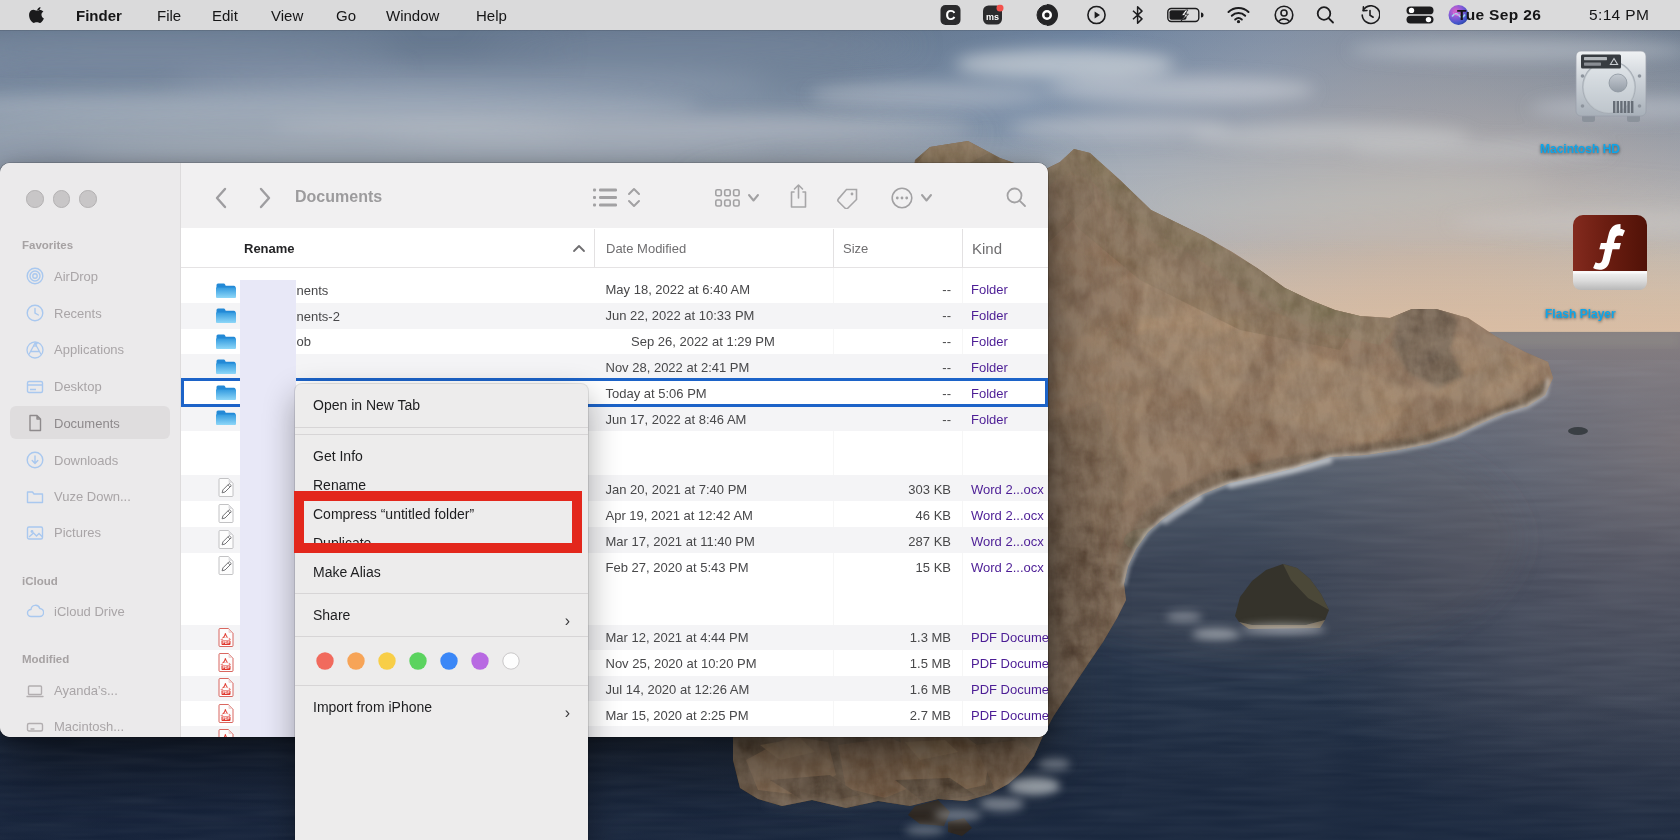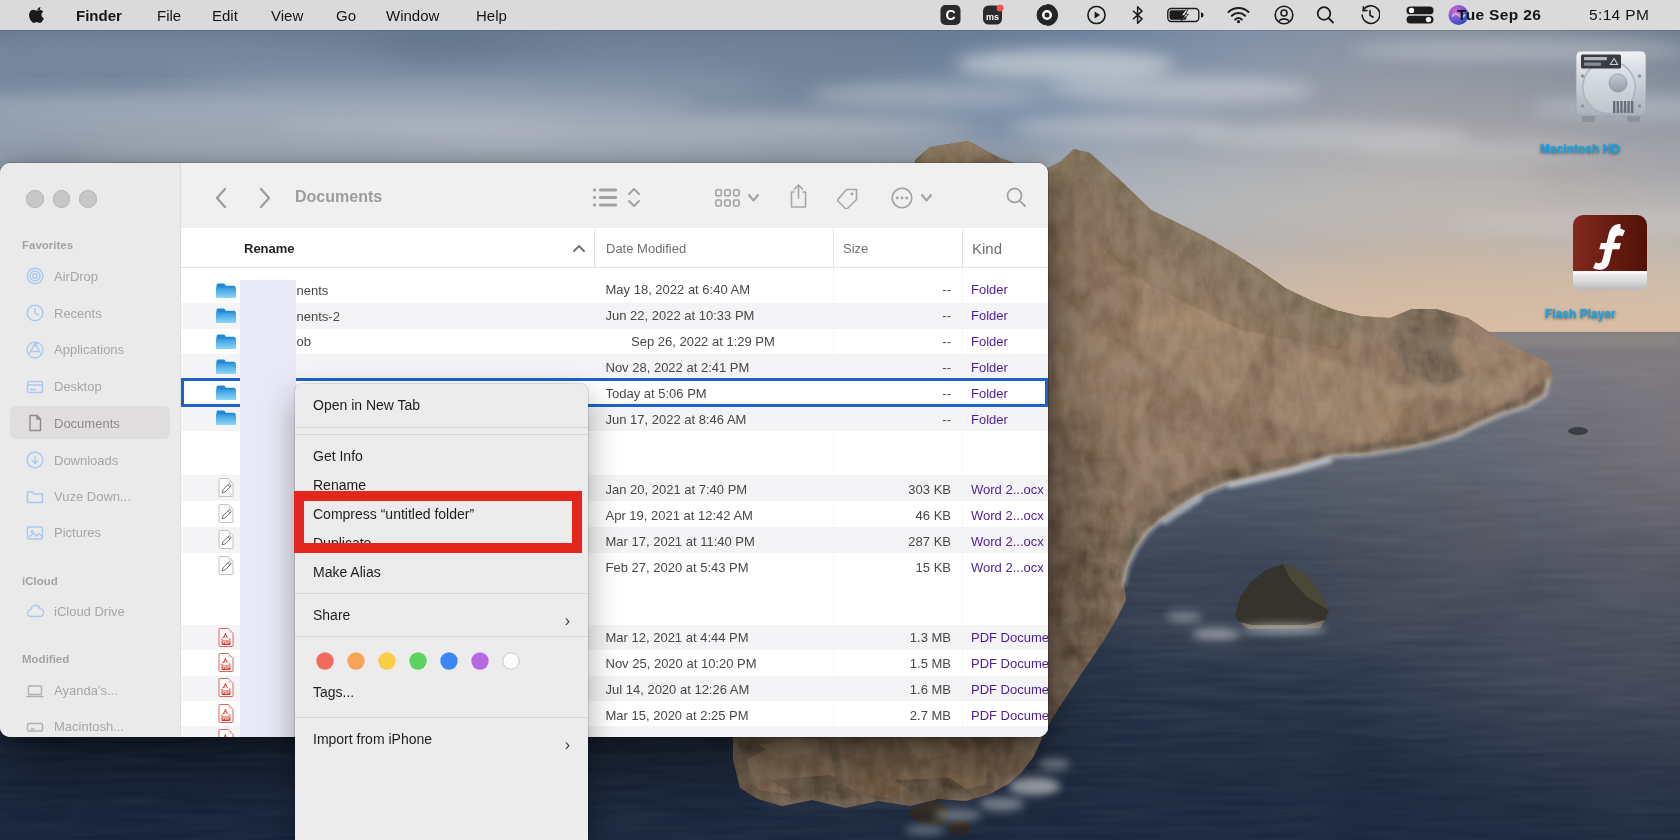--- a/index.html
+++ b/index.html
@@ -629,21 +629,20 @@
     <svg style="position:absolute;left:21px;top:8.5px" width="205" height="18" viewBox="0 0 205 18">
       <circle cx="9" cy="9" r="8.7" fill="#f16a5d"></circle>
       <circle cx="40" cy="9" r="8.7" fill="#f7a457"></circle>
       <circle cx="71" cy="9" r="8.7" fill="#f8ce47"></circle>
       <circle cx="102" cy="9" r="8.7" fill="#5bd35f"></circle>
       <circle cx="133" cy="9" r="8.7" fill="#3b87f7"></circle>
       <circle cx="164" cy="9" r="8.7" fill="#b869e2"></circle>
       <circle cx="195" cy="9" r="8.2" fill="#fdfdfd" stroke="#c9c7c8" stroke-width="1"></circle>
     </svg>
   </div>
-  <div class="mitem" style="height:32px;line-height:27px;">Tags...</div>
   <div class="msep"></div>
   <div class="mitem">Import from iPhone<span class="chev">›</span></div>
 </div>
 
 <div id="redbox"></div>
 
 <div id="menubar">
   <svg class="mi" style="left:29px" width="17" height="18" viewBox="0 0 17 18">
     <path fill="#1a1a1c" d="M11.4,1.1c0.1,1-0.3,1.9-0.9,2.6C9.9,4.4,9,4.9,8.1,4.8C8,3.9,8.4,3,9,2.4C9.6,1.7,10.6,1.2,11.4,1.1z
       M13.8,14.5c0.5-0.8,0.7-1.2,1.1-2c-2.9-1.2-3.4-5.3-0.5-6.9c-0.9-1.1-2.1-1.7-3.3-1.7c-0.9,0-1.5,0.2-2,0.4

